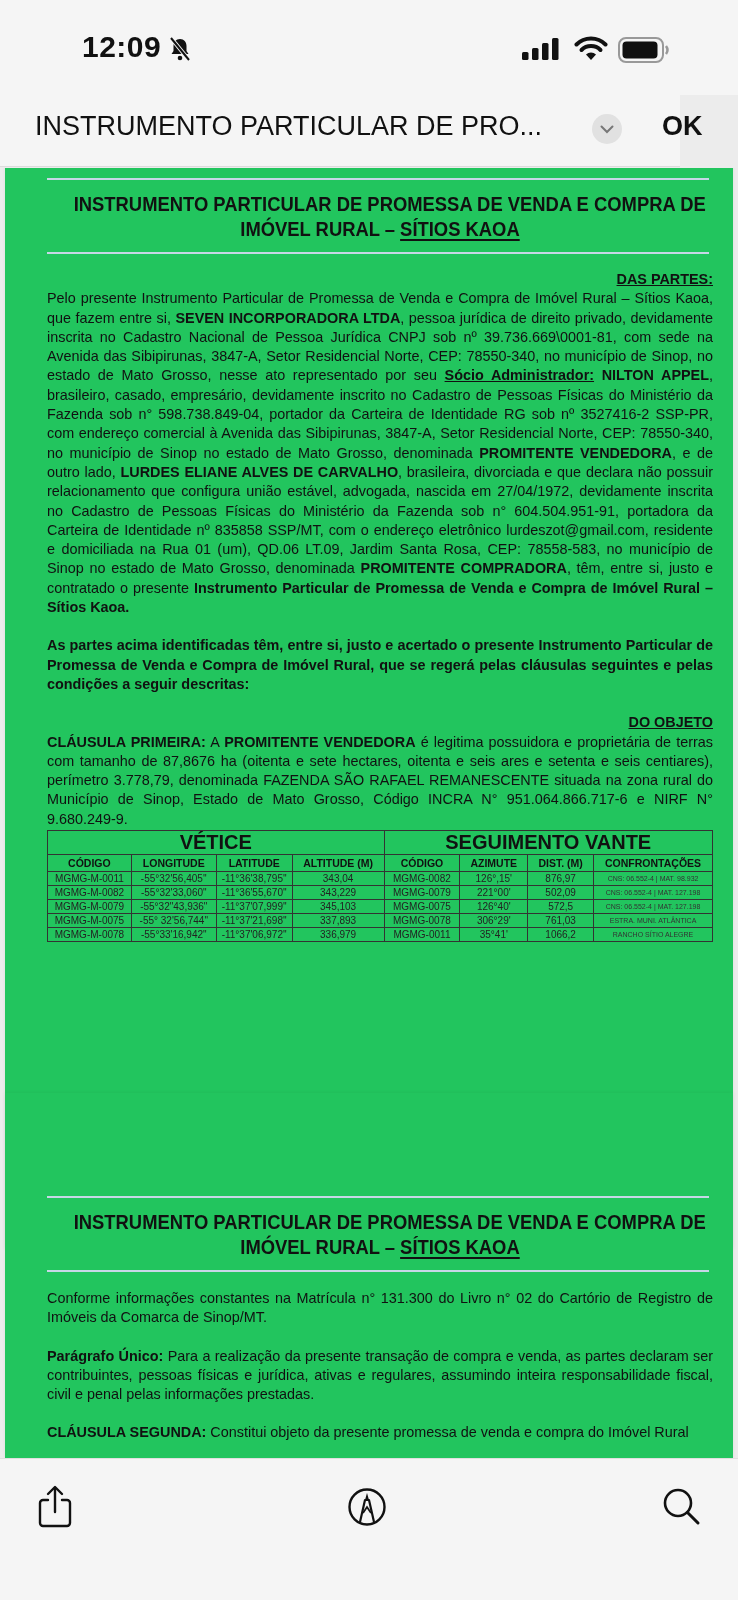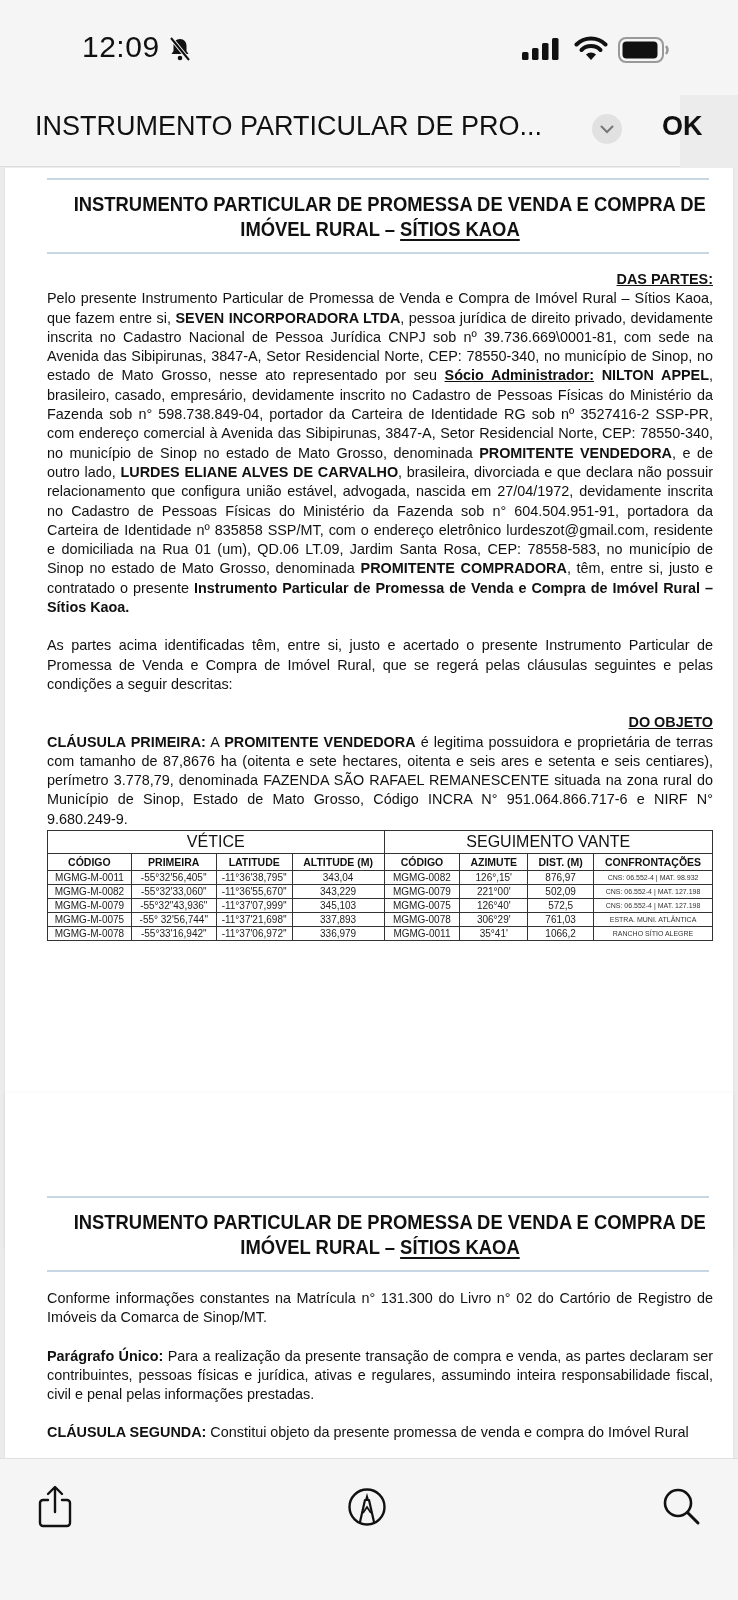--- a/index.html
+++ b/index.html
@@ -1,53 +1,53 @@
 <!DOCTYPE html>
 <html><head>
 <meta charset="utf-8">
 <style>
   * { box-sizing: border-box; margin: 0; padding: 0; }
   html, body { width: 738px; height: 1600px; overflow: hidden; background: #ececec; }
   body { position: relative; font-family: "Liberation Sans", sans-serif; color: #111; }
 
   
   .status-bar { position: absolute; left: 0; top: 0; width: 738px; height: 95px; background: #f5f5f5; }
-  .status-time { position: absolute; left: 82px; top: 30px; font-size: 30px; font-weight: 400; letter-spacing: 0.5px; font-family: "Liberation Sans", sans-serif; }
+  .status-time { position: absolute; left: 82px; top: 30px; font-size: 30px; font-weight: 700; letter-spacing: 0.5px; font-family: "Liberation Sans", sans-serif; }
   .bell-icon { position: absolute; left: 168px; top: 36px; width: 24px; height: 26px; }
   .signal-icon { position: absolute; left: 522px; top: 38px; }
   .wifi-icon { position: absolute; left: 574px; top: 35px; }
   .battery-icon { position: absolute; left: 618px; top: 37px; }
 
   
   .nav-bar { position: absolute; left: 0; top: 95px; width: 680px; height: 72px; background: #f5f5f5; border-bottom: 1px solid #dcdcdc; }
   .nav-title { position: absolute; left: 35px; top: 16px; font-size: 27px; font-weight: 500; color: #111; white-space: nowrap; }
   .nav-chevron { position: absolute; left: 592px; top: 19px; width: 30px; height: 30px; border-radius: 50%; background: #e1e1e1; display:flex; align-items:center; justify-content:center; }
   .nav-ok { position: absolute; left: 662px; top: 16px; font-size: 27px; font-weight: 600; color: #111; }
 
   
   .scroll-area { position: absolute; left: 0; top: 168px; width: 738px; height: 1290px; overflow: hidden; background: #ececec; }
-  .page { position: absolute; left: 5px; width: 728px; background: #ffffff; box-shadow: 0 0 4px rgba(0,0,0,0.06); }
+  .page { position: absolute; left: 5px; width: 728px; background: #22c55e; box-shadow: 0 0 4px rgba(0,0,0,0.06); }
   .page1 { top: -20px; height: 1101px; }
   .page2 { top: 925px; height: 600px; }
 
   .doc { position: absolute; left: 42px; width: 666px; font-family: "Liberation Sans", sans-serif; }
   .header-rule { height: 2px; background: #c7d7e6; width: 662px; }
   .doc-title { text-align: center; font-weight: 700; font-size: 20px; line-height: 25px; margin: 12px 0 10px; transform: scaleX(0.92); transform-origin: center; white-space: nowrap; }
   .doc-title u { text-decoration: underline; text-underline-offset: 3px; }
 
   .para { font-size: 14.4px; line-height: 19.3px; text-align: justify; color: #111; }
   .para b { font-weight: 700; }
   .heading { font-size: 14.4px; font-weight: 700; line-height: 19.3px; text-decoration: underline; text-align: right; }
-  .bold-para { font-weight: 400; }
+  .bold-para { font-weight: 700; }
 
   
   .perim-table { border-collapse: collapse; width: 666px; margin-top: 1px; font-family: "Liberation Sans", sans-serif; }
   .perim-table td, .perim-table th { border: 1px solid #333; text-align: center; }
   .t-title { font-size: 16px; font-weight: 700; height: 22px; }
-  .t-sub { font-size: 16px; font-weight: 400; height: 23px; }
+  .t-sub { font-size: 20px; font-weight: 700; height: 23px; }
   .t-head th { font-size: 10.5px; font-weight: 700; height: 17px; }
   .t-row td { font-size: 10px; height: 14px; line-height: 13px; color: #222; }
   .t-row td.conf { font-size: 7px; color: #333; }
 
   .page-num { position: absolute; right: 20px; font-size: 14px; font-weight: 700; }
 
   
   .toolbar { position: absolute; left: 0; top: 1458px; width: 738px; height: 142px; background: #f5f5f5; border-top: 1px solid #e0e0e0; }
   .tool-btn { position: absolute; top: 26px; width: 44px; height: 44px; display: flex; align-items: center; justify-content: center; }
 </style>
@@ -113,21 +113,21 @@
       <p class="para"><b>CLÁUSULA PRIMEIRA:</b><span> A </span><b>PROMITENTE VENDEDORA</b><span> é legitima possuidora e proprietária de terras com tamanho de 87,8676 ha (oitenta e sete hectares, oitenta e seis ares e setenta e seis centiares), perímetro 3.778,79, denominada FAZENDA SÃO RAFAEL REMANESCENTE situada na zona rural do Município de Sinop, Estado de Mato Grosso, Código INCRA N° 951.064.866.717-6 e NIRF N° 9.680.249-9.</span></p>
 
       <table class="perim-table">
         <tbody>
         <tr>
           <td class="t-sub" colspan="4">VÉTICE</td>
           <td class="t-sub" colspan="4">SEGUIMENTO VANTE</td>
         </tr>
         <tr class="t-head">
           <th style="width:84px">CÓDIGO</th>
-          <th style="width:85px">PRIMEIRA</th>
+          <th style="width:85px">LONGITUDE</th>
           <th style="width:76px">LATITUDE</th>
           <th style="width:92px">ALTITUDE (M)</th>
           <th style="width:76px">CÓDIGO</th>
           <th style="width:68px">AZIMUTE</th>
           <th style="width:66px">DIST. (M)</th>
           <th style="width:119px">CONFRONTAÇÕES</th>
         </tr>
         <tr class="t-row">
           <td>MGMG-M-0011</td>
               <td>-55°32'56,405''</td>

